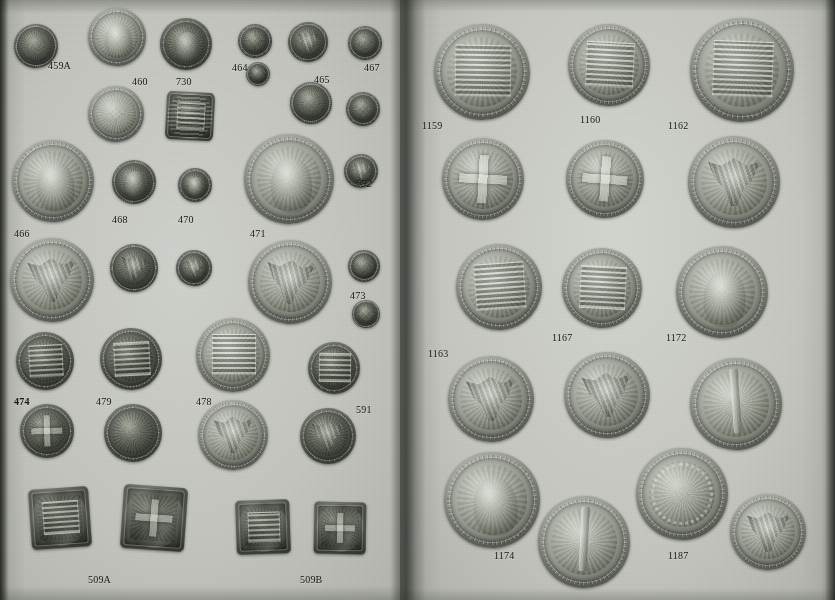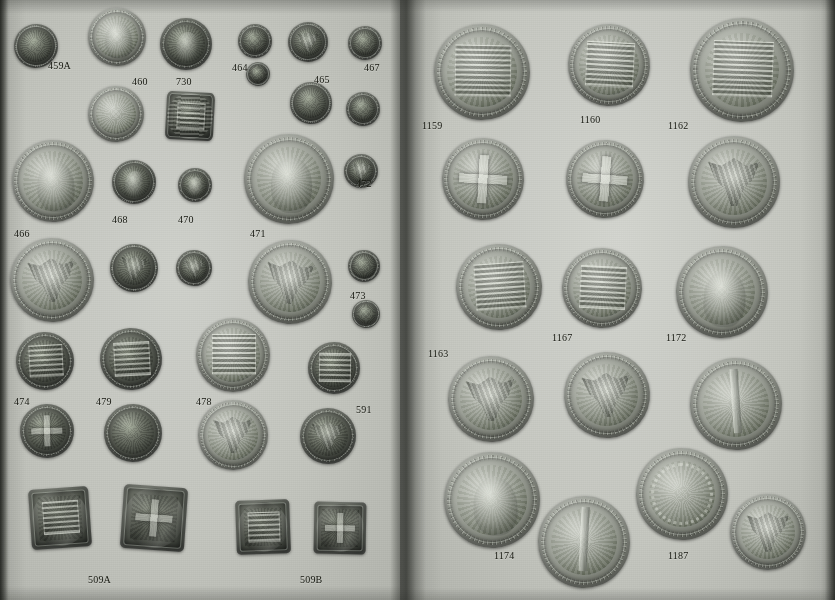--- a/index.html
+++ b/index.html
@@ -520,23 +520,23 @@
       <div class="cap" style="left: 48px; top: 60px;">459A</div>
       <div class="cap" style="left: 132px; top: 76px;">460</div>
       <div class="cap" style="left: 176px; top: 76px;">730</div>
       <div class="cap" style="left: 232px; top: 54px; margin-top: 8px;">464</div>
       <div class="cap" style="left: 314px; top: 74px;">465</div>
       <div class="cap" style="left: 364px; top: 62px;">467</div>
       <div class="cap" style="left: 14px; top: 228px;">466</div>
       <div class="cap" style="left: 112px; top: 214px;">468</div>
       <div class="cap" style="left: 178px; top: 214px;">470</div>
       <div class="cap" style="left: 250px; top: 228px;">471</div>
-      <div class="cap" style="left: 356px; top: 178px;">472</div>
+      <div class="cap" style="left: 356px; top: 178px;">692</div>
       <div class="cap" style="left: 350px; top: 290px;">473</div>
-      <div class="cap" style="left: 14px; top: 396px;">474</div>
+      <div class="cap" style="left: 14px; top: 396px; font-weight: bold;">474</div>
       <div class="cap" style="left: 96px; top: 396px;">479</div>
       <div class="cap" style="left: 196px; top: 396px;">478</div>
       <div class="cap" style="left: 356px; top: 404px;">591</div>
       <div class="cap" style="left: 88px; top: 574px;">509A</div>
       <div class="cap" style="left: 300px; top: 574px;">509B</div>
       <div class="cap" style="left: 422px; top: 120px;">1159</div>
       <div class="cap" style="left: 544px; top: 114px; margin-left: 36px;">1160</div>
       <div class="cap" style="left: 668px; top: 120px;">1162</div>
       <div class="cap" style="left: 428px; top: 348px;">1163</div>
       <div class="cap" style="left: 552px; top: 332px;">1167</div>

